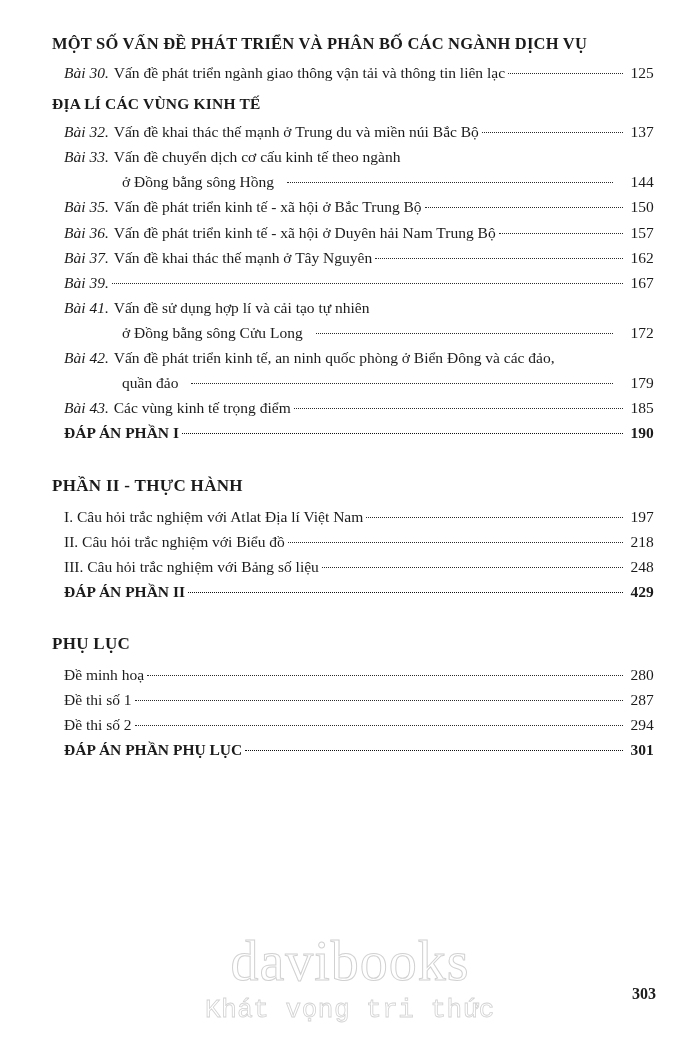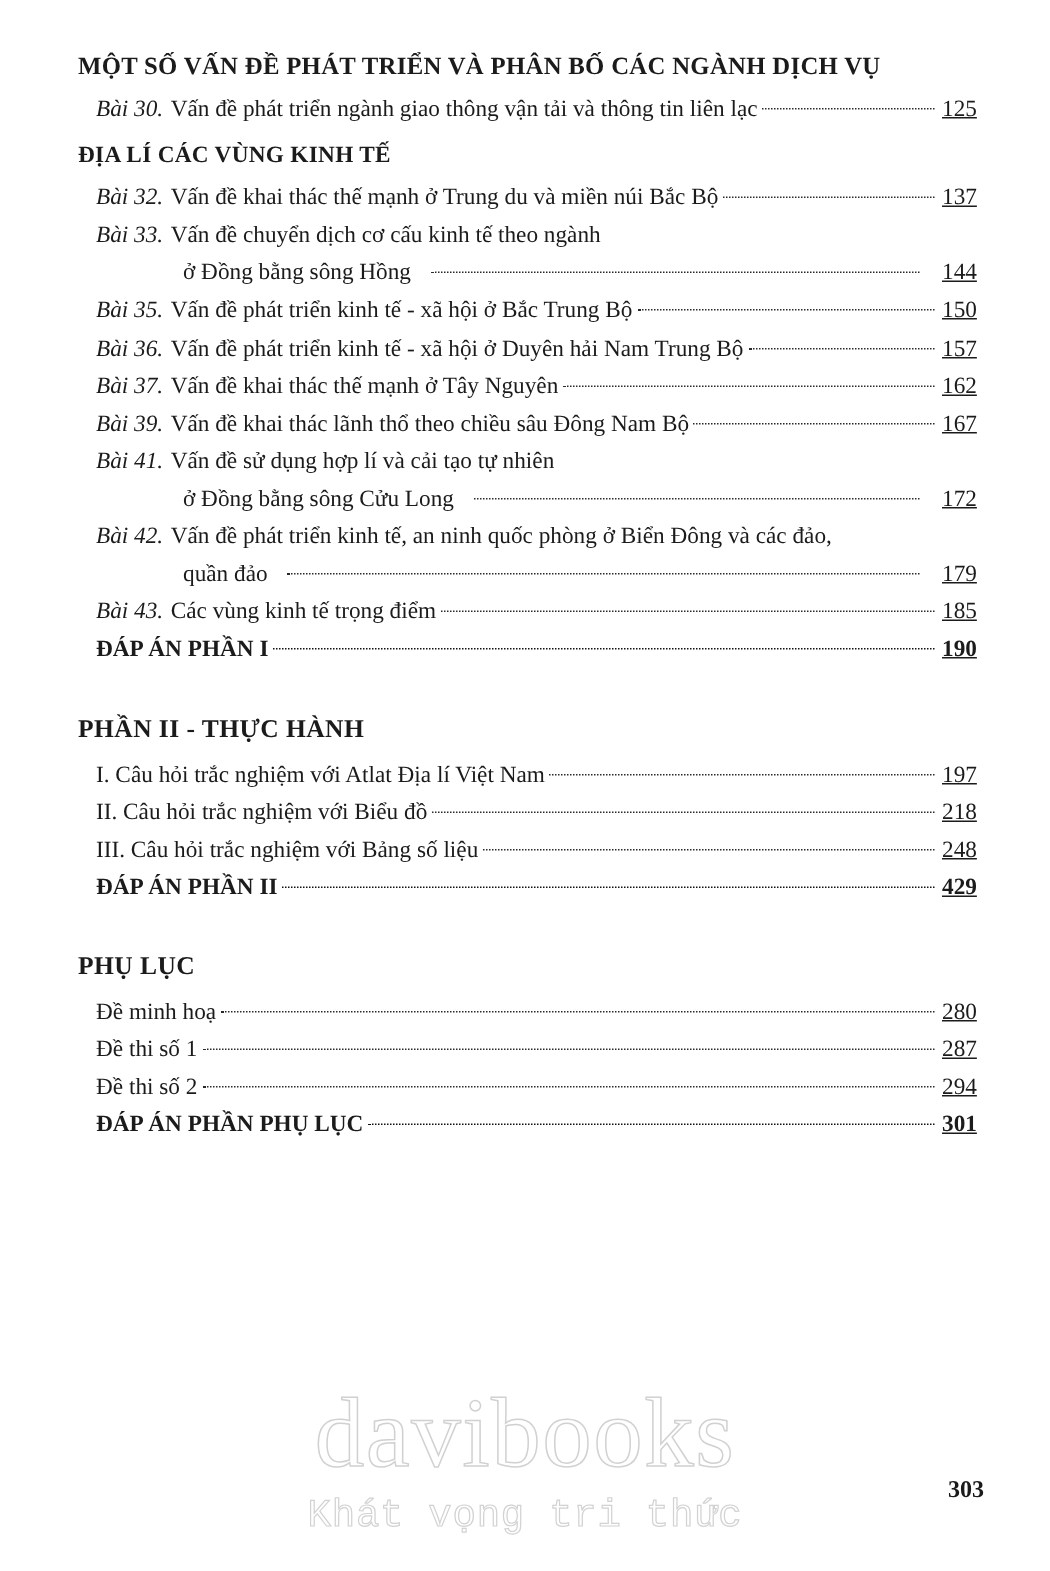--- a/index.html
+++ b/index.html
@@ -70,22 +70,21 @@
     border-bottom: 1.6px dotted #2a2a2a;
     position: relative;
     top: -4px;
     margin: 0 3px;
   }
   .pageno {
     white-space: nowrap;
     padding-left: 2px;
     font-variant-numeric: tabular-nums;
     min-width: 28px;
-    text-align: left;
-    text-decoration: underline;
+    text-align: center;
   }
   .toc-row.bold,
   .toc-row.bold .toc-text,
   .toc-row.bold .pageno {
     font-weight: bold;
   }
   .toc-row.bold .dots {
     border-bottom: 1.8px dotted #111;
   }
   
@@ -103,21 +102,21 @@
     position: absolute;
     left: 0;
     right: 0;
     bottom: 22px;
     text-align: center;
     pointer-events: none;
     user-select: none;
   }
   .wm-main {
     font-family: "Liberation Serif", serif;
-    font-size: 66px;
+    font-size: 56px;
     letter-spacing: 1px;
     color: transparent;
     -webkit-text-stroke: 1px #cfcfcf;
     text-shadow: 0 0 0 rgba(0,0,0,0);
     line-height: 1;
     opacity: .95;
   }
   .wm-sub {
     font-family: Liberation Mono, monospace;
     font-size: 26px;
@@ -185,21 +184,20 @@
       <span class="pageno">157</span>
     </li>
     <li class="toc-row">
       <span class="toc-label"><span class="ital">Bài 37.</span></span>
       <span class="toc-text" style="padding-left:5px">Vấn đề khai thác thế mạnh ở Tây Nguyên</span>
       <span class="dots"></span>
       <span class="pageno">162</span>
     </li>
     <li class="toc-row">
       <span class="toc-label"><span class="ital">Bài 39.</span></span>
-      <span class="toc-text" style="padding-left:5px">Vấn đề khai thác lãnh thổ theo chiều sâu Đông Nam Bộ</span>
       <span class="dots"></span>
       <span class="pageno">167</span>
     </li>
 
     <li class="toc-row">
       <span class="toc-label"><span class="ital">Bài 41.</span></span>
       <span class="toc-text" style="padding-left:5px">Vấn đề sử dụng hợp lí và cải tạo tự nhiên</span>
     </li>
     <li class="toc-cont">
       <span class="toc-text">ở Đồng bằng sông Cửu Long</span>

